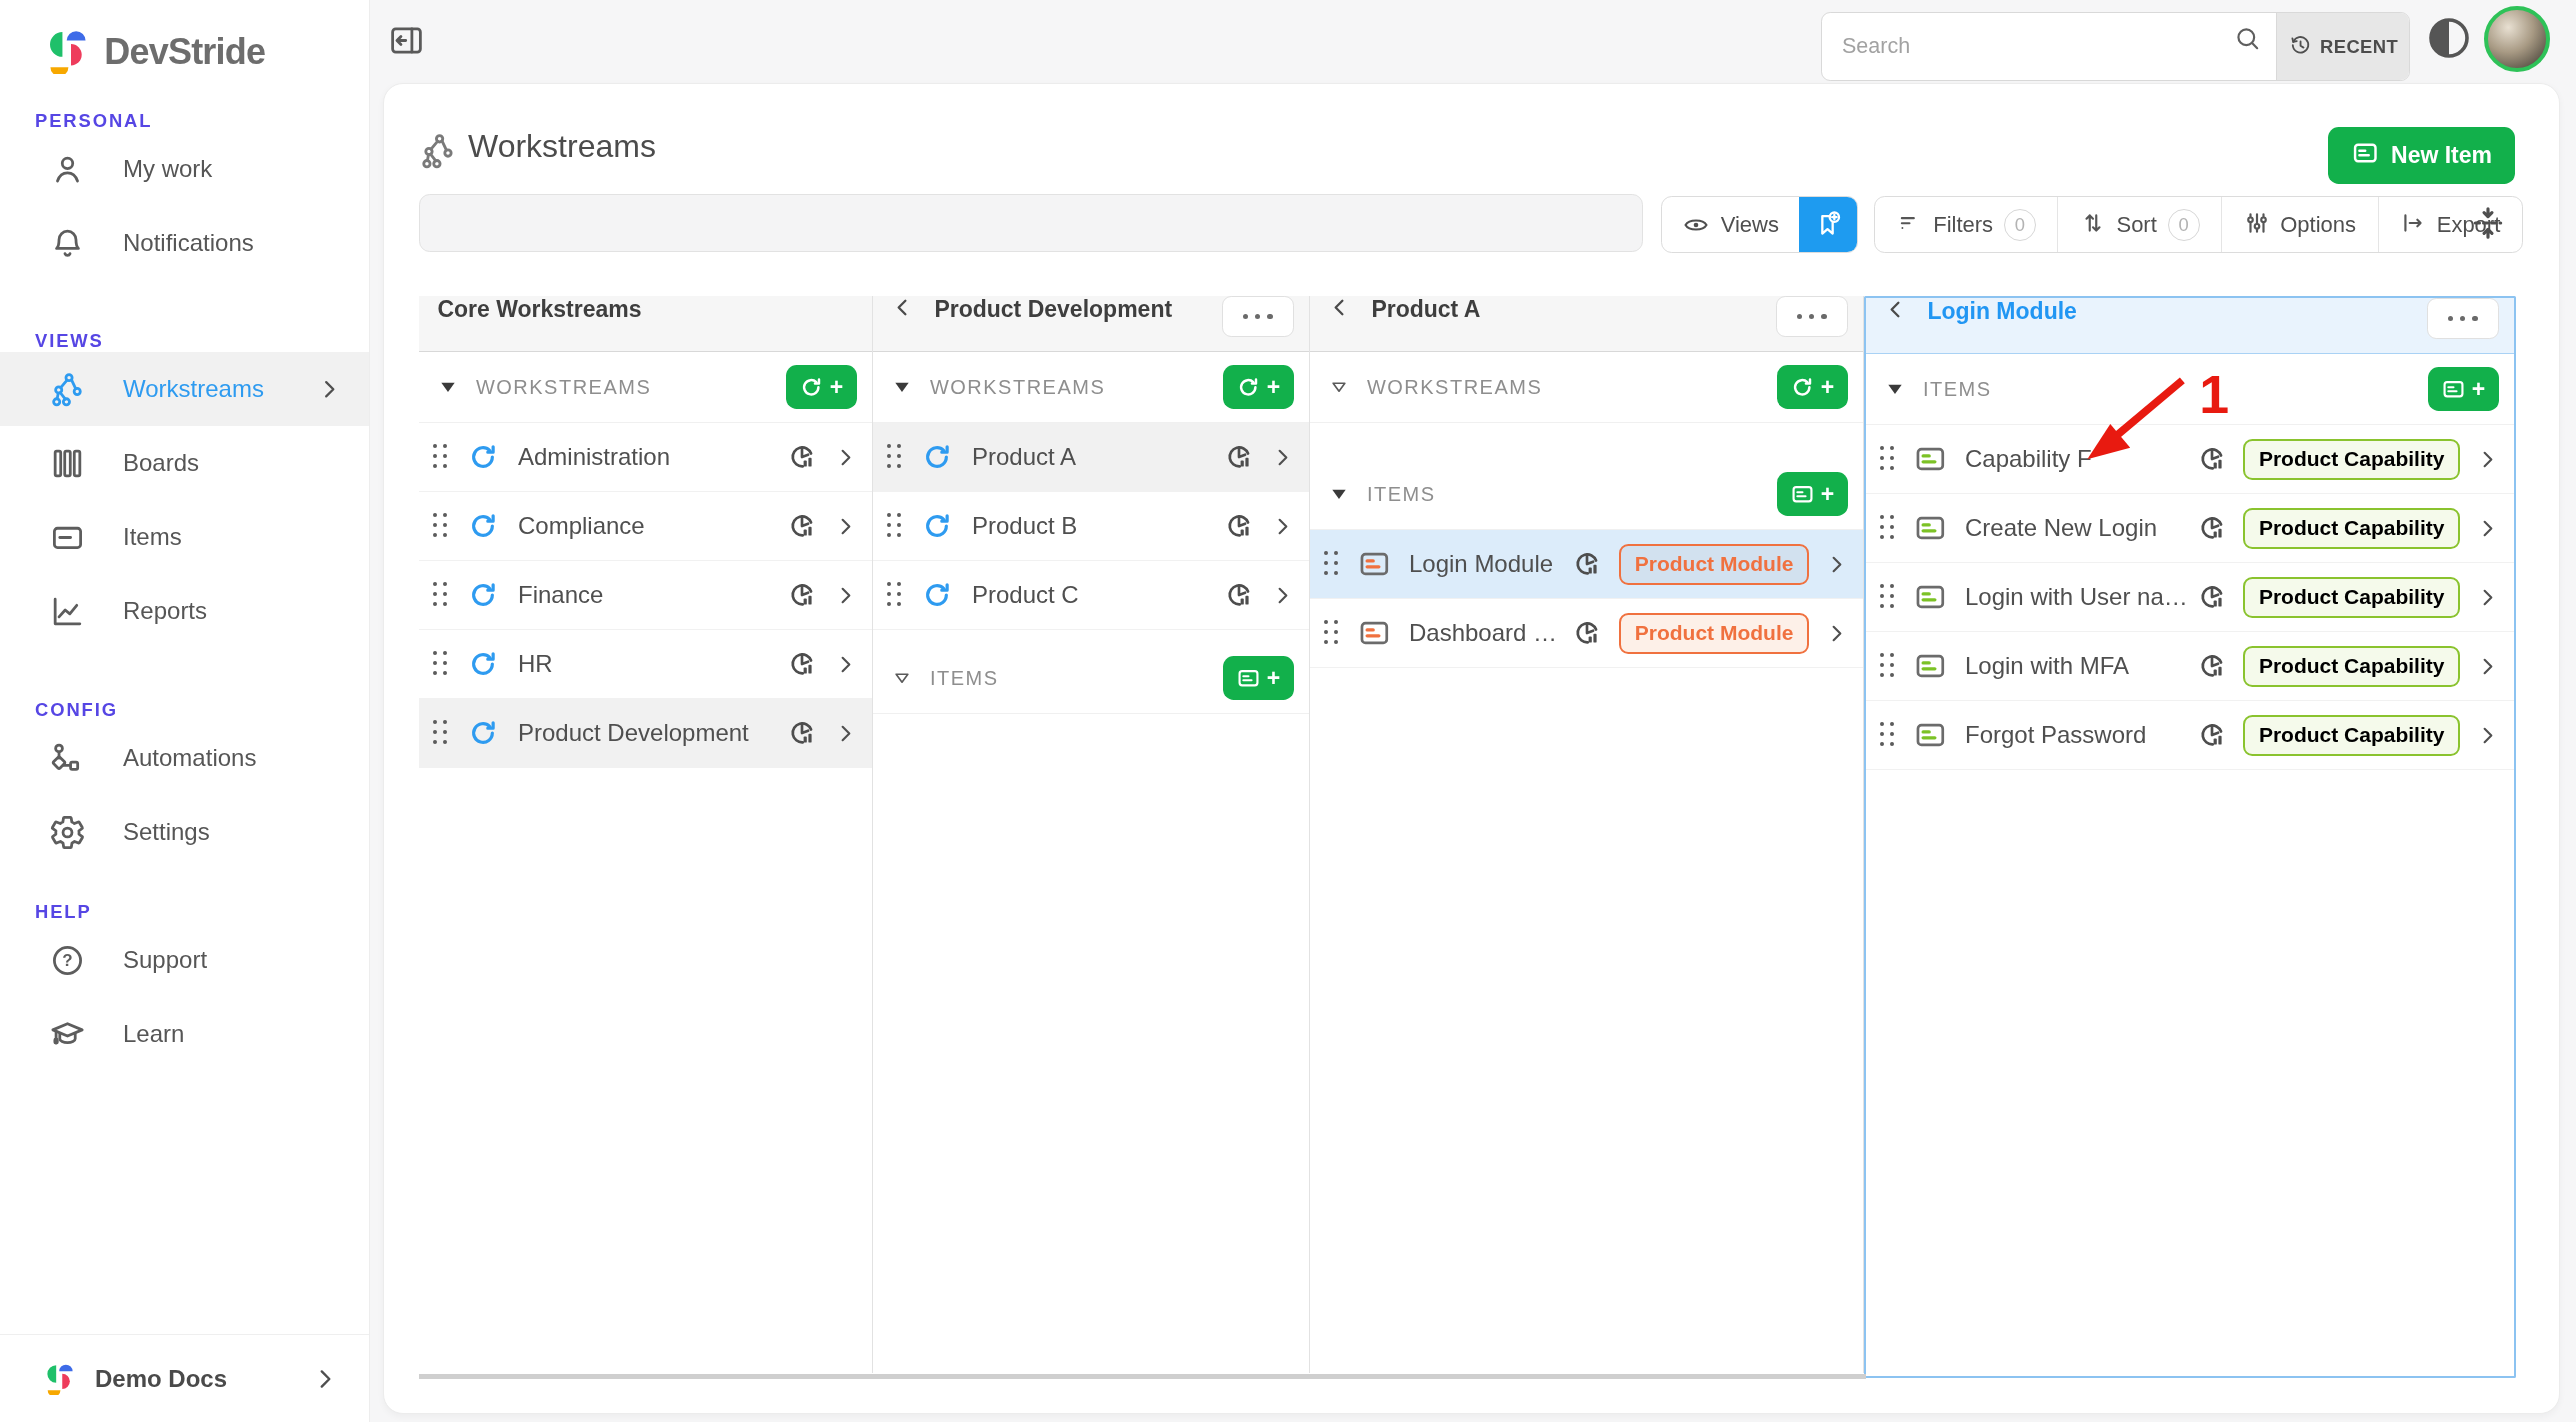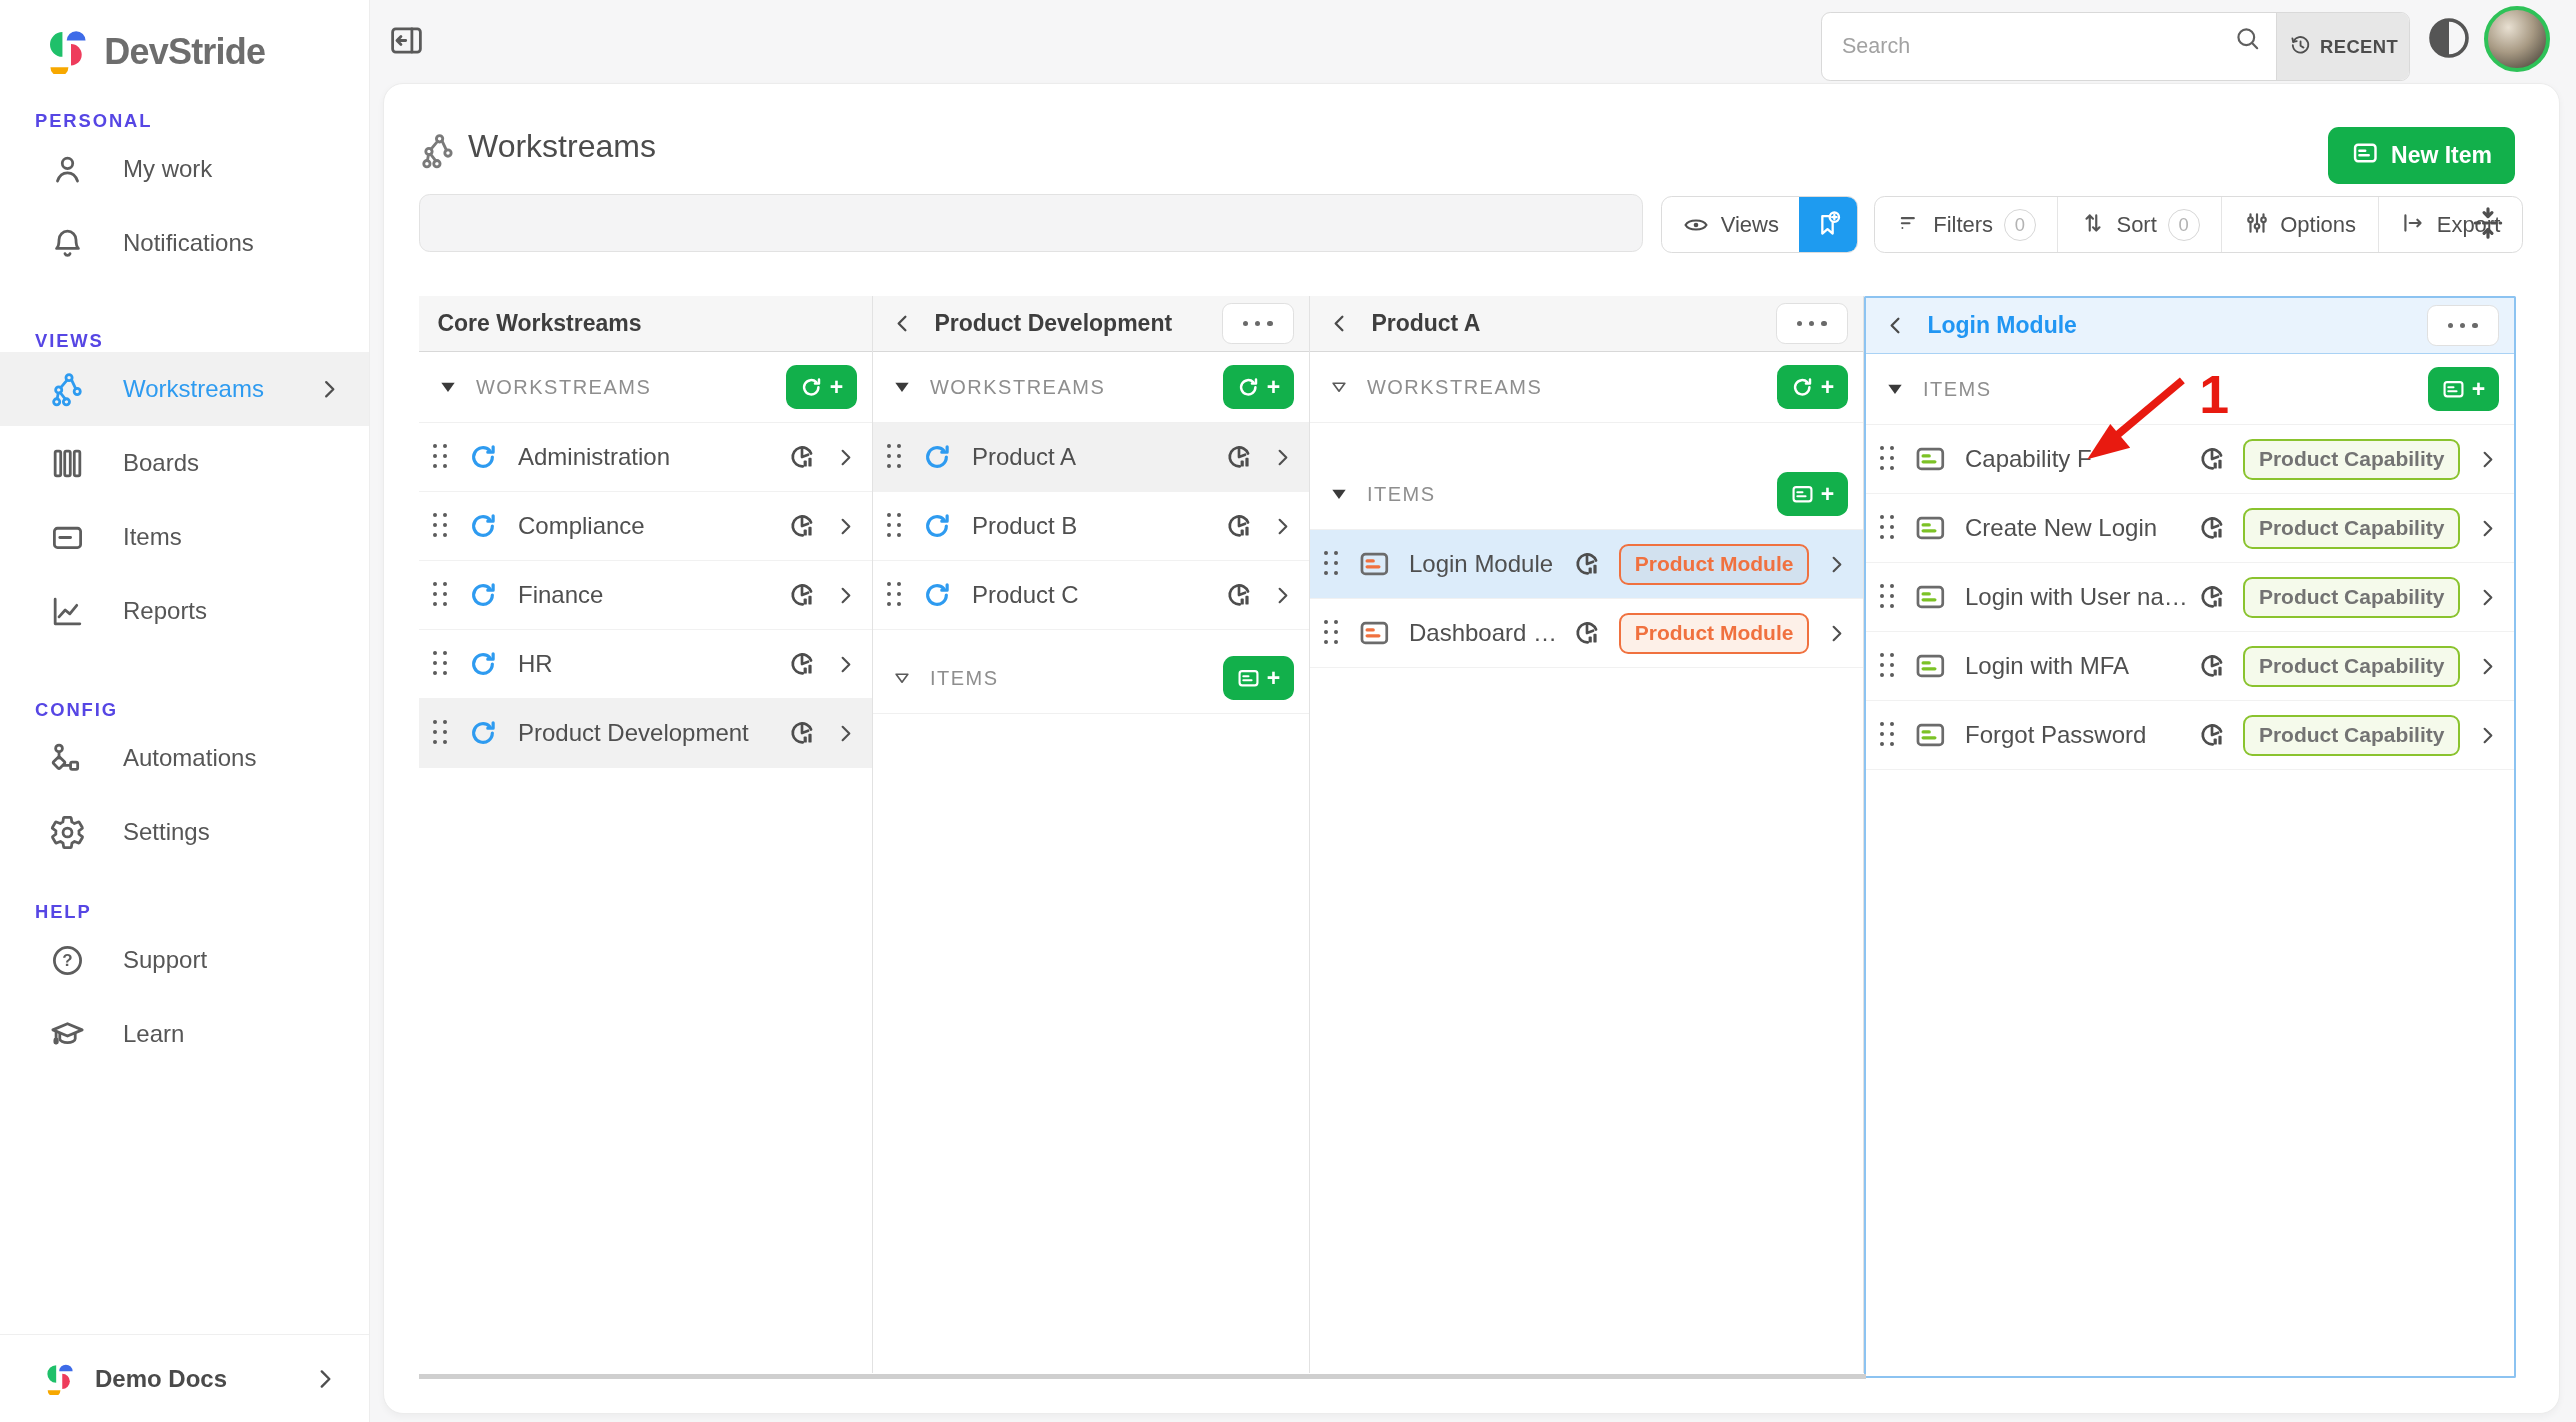--- a/index.html
+++ b/index.html
@@ -55,21 +55,21 @@
   .count-pill { width:32px; height:32px; border:1.5px solid #d7d7d7; border-radius:50%; display:flex; align-items:center; justify-content:center; font-size:18.4px; color:#b3b3b3; }
   .expand-btn { position:absolute; left:2085px; top:120px; width:40px; height:40px; color:#4f4f4f; cursor:pointer; }
 
   
   .board { position:absolute; left:35px; top:212px; width:2098px; height:1083px; display:flex; }
   .board::after { content:""; position:absolute; left:0; bottom:0; width:1447px; height:5.4px; background:#cfcfcf; }
   .col { height:1077px; background:#fff; flex:none; }
   .col0 { width:454px; } .col1 { width:437px; } .col2 { width:554px; } .col3 { width:652px; }
   .col0,.col1,.col2 { border-right:1.5px solid #e2e2e2; }
   .col3 { border:2.3px solid #8cc3f1; border-radius:1.5px; height:1082px; }
-  .col-head { height:56px; background:#f6f6f6; border-bottom:1.5px solid #d8d8d8; display:flex; align-items:center; padding:0 15.3px 0 18.4px; }
+  .col-head { height:56px; background:#f6f6f6; border-bottom:1.5px solid #d8d8d8; display:flex; align-items:flex-start; padding:0 15.3px 0 18.4px; }
   .col3 .col-head { background:#e9f3fd; border-bottom:1.5px solid #a9d2f5; }
   .col-title { font-size:23px; font-weight:700; color:#3e3e3e; white-space:nowrap; overflow:hidden; text-overflow:ellipsis; }
   .col3 .col-title { color:#2196f3; }
   .back-chev { display:flex; margin-right:20px; color:#4a4a4a; cursor:pointer; flex:none; }
   .menu-btn { margin-left:auto; width:72px; height:41px; background:#fff; border:1.5px solid #e0e0e0; border-radius:9.2px; display:flex; align-items:center; justify-content:center; gap:7px; cursor:pointer; flex:none; }
   .menu-btn i { width:5.4px; height:5.4px; border-radius:50%; background:#6a6a6a; }
   .sec-row { height:71px; border-bottom:1.5px solid #f0f0f0; display:flex; align-items:center; padding:0 15.3px 0 18.4px; }
   .sec-row .tri { display:flex; width:21.5px; justify-content:center; cursor:pointer; }
   .sec-row .sec-name { margin-left:17px; font-size:20px; color:#8e8e8e; letter-spacing:1.5px; }
   .add-btn { margin-left:auto; width:71px; height:44px; background:#12b04b; border:none; border-radius:10.7px; color:#fff; display:flex; align-items:center; justify-content:center; gap:6.1px; cursor:pointer; font-size:23px; font-weight:700; font-family:"Liberation Sans",sans-serif; }
@@ -80,21 +80,21 @@
   .row.sel-blue { background:#dcecfa; }
   .drag-handle { display:grid; grid-template-columns:6.1px 6.1px; grid-auto-rows:6.1px; gap:3.8px; margin-right:17px; flex:none; }
   .drag-handle i { width:3.8px; height:3.8px; border-radius:50%; background:#5c5c5c; }
   .type-icon { width:35px; height:35px; display:flex; align-items:center; justify-content:center; margin-right:17px; flex:none; }
   .row-name { font-size:24px; color:#4f4f4f; white-space:nowrap; overflow:hidden; text-overflow:ellipsis; flex:0 1 auto; }
   .row-right { margin-left:auto; display:flex; align-items:center; gap:15.3px; flex:none; }
   .stats-icon { display:flex; color:#4d4d4d; }
   .row-chev { display:flex; color:#4f4f4f; }
   .badge { height:41px; display:inline-flex; align-items:center; padding:0 14px; border-radius:9.2px; font-size:21px; font-weight:700; white-space:nowrap; border:2.3px solid; }
   .badge-orange { color:#f0713f; border-color:#f0713f; background:#fdf0e8; }
-  .badge-lime { color:#737373; border-color:#8ac32e; background:#f5faeb; }
+  .badge-lime { color:#000000; border-color:#8ac32e; background:#f5faeb; }
   .sel-blue .badge-orange { background:#d2e1ef; }
   .annot { position:absolute; left:0; top:0; width:100%; height:100%; pointer-events:none; }
 </style>
 </head>
 <body>
 
 <aside class="sidebar">
   <div class="logo-row">
     <span id="logoMark"><svg width="48" height="48" viewBox="0 0 56 56">
   <path d="M25 7 A14.5 14.5 0 0 0 25 36 Z" fill="#1fc06a"></path>

